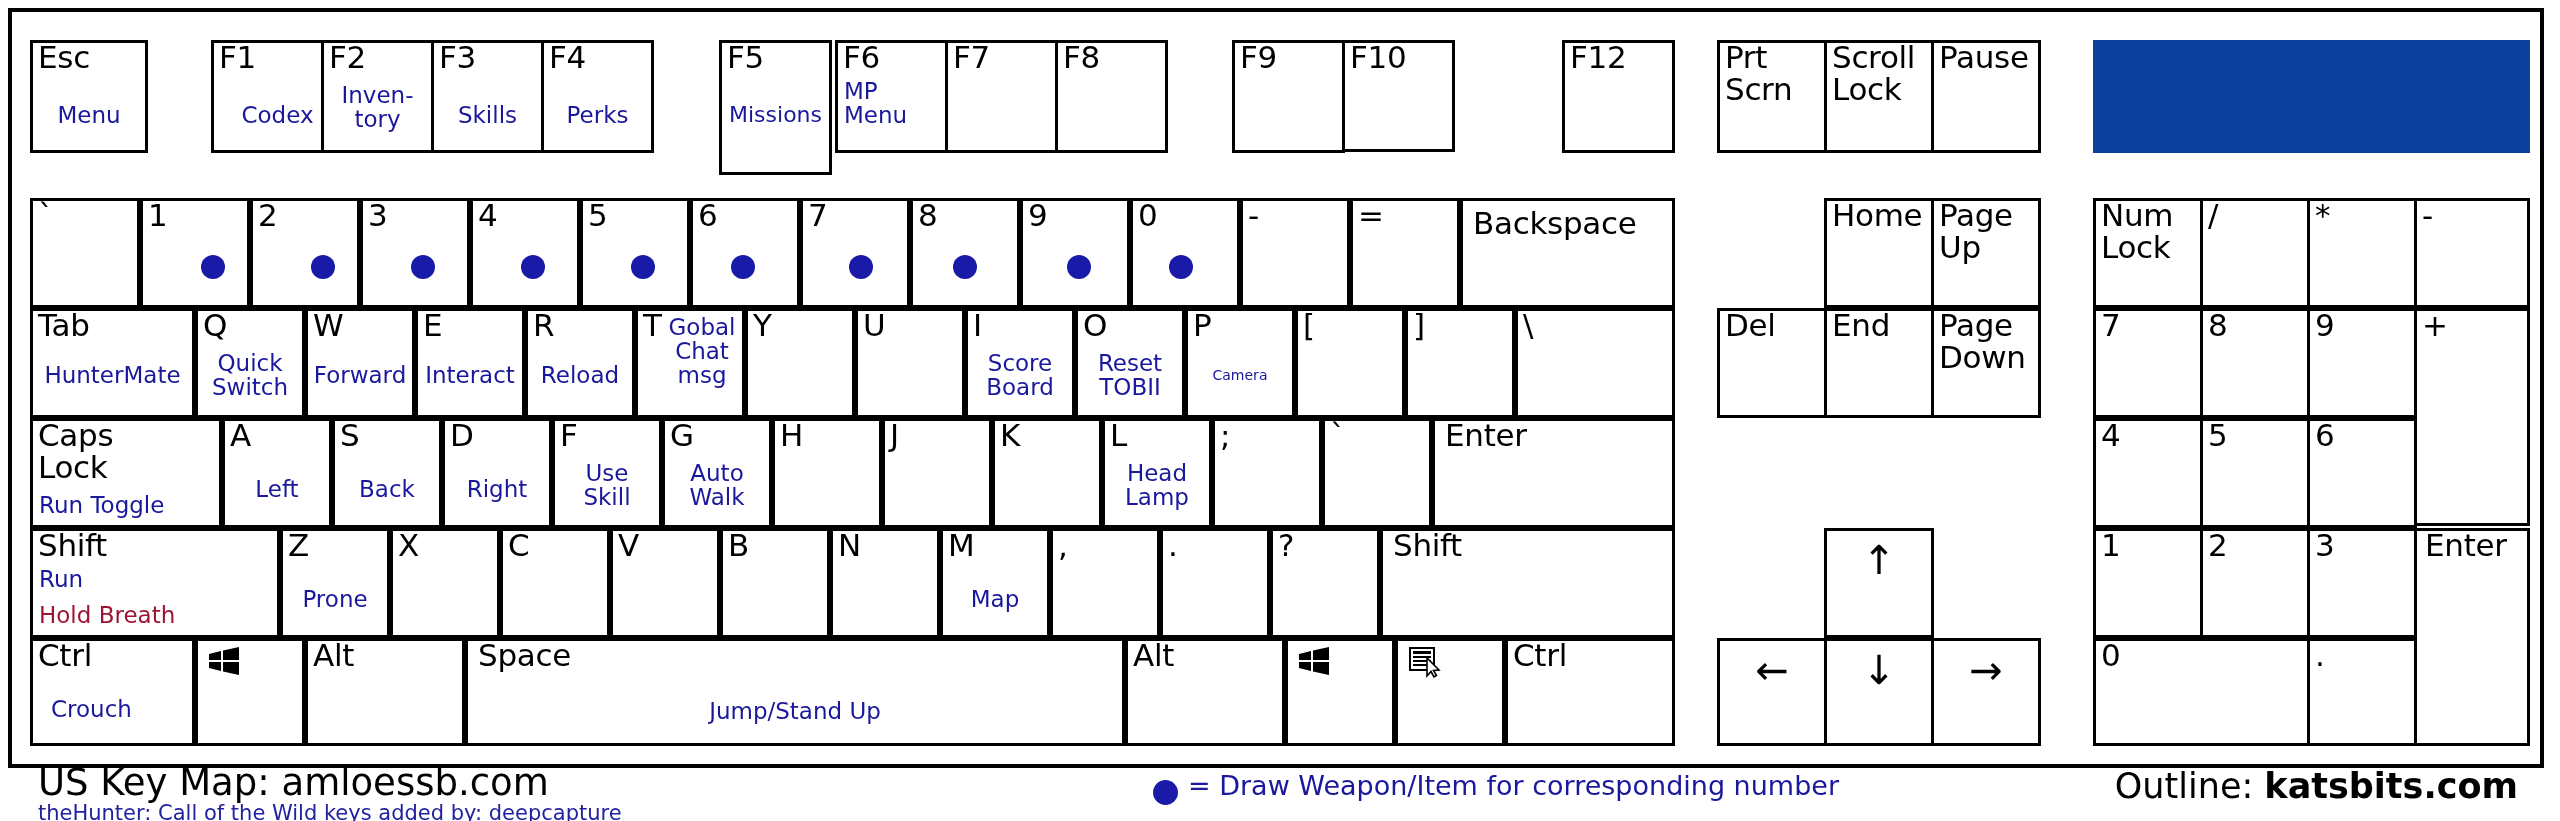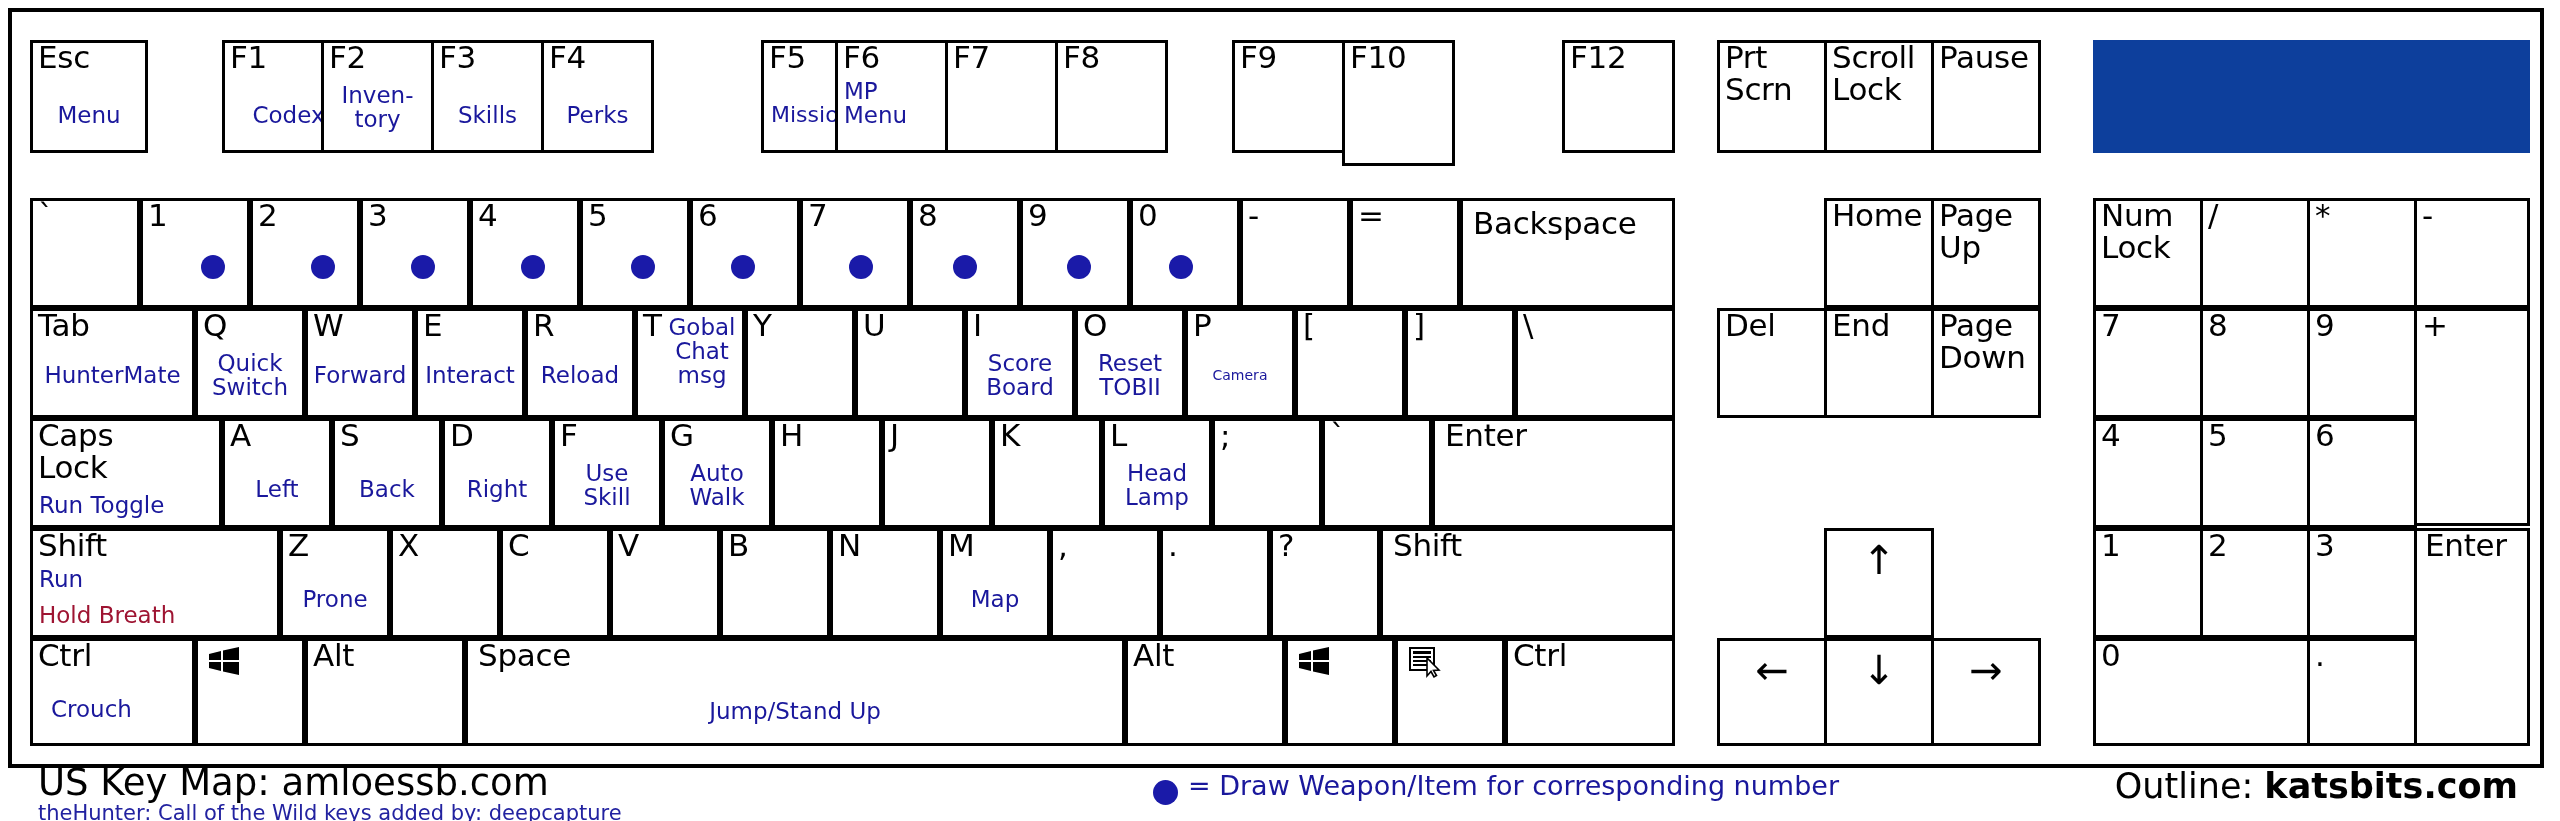--- a/index.html
+++ b/index.html
@@ -123,58 +123,58 @@
 <body>
 
 <div id="board">
   <div class="outer-frame"></div>
 
   <div class="key" style="left:30px;top:40px;width:118px;height:113px;">
     <span class="kcap">Esc</span>
     <span class="kfn" style="top:60px;">Menu</span>
   </div>
 
-  <div class="key" style="left:222px;top:40px;width:133px;height:113px;">
+  <div class="key" style="left:211px;top:40px;width:133px;height:113px;">
     <span class="kcap">F1</span>
     <span class="kfn" style="top:60px;">Codex</span>
   </div>
   <div class="key" style="left:321px;top:40px;width:113px;height:113px;">
     <span class="kcap">F2</span>
     <span class="kfn" style="top:40px;">Inven-
 tory</span>
   </div>
   <div class="key" style="left:431px;top:40px;width:113px;height:113px;">
     <span class="kcap">F3</span>
     <span class="kfn" style="top:60px;">Skills</span>
   </div>
   <div class="key" style="left:541px;top:40px;width:113px;height:113px;">
     <span class="kcap">F4</span>
     <span class="kfn" style="top:60px;">Perks</span>
   </div>
 
-  <div class="key" style="left:761px;top:40px;width:113px;height:113px;">
+  <div class="key" style="left:719px;top:40px;width:113px;height:135px;">
     <span class="kcap">F5</span>
     <span class="kfn" style="top:60px;font-size:22px;">Missions</span>
   </div>
   <div class="key" style="left:835px;top:40px;width:113px;height:113px;">
     <span class="kcap">F6</span>
     <span class="kfn left-al" style="top:36px;">MP
 Menu</span>
   </div>
   <div class="key" style="left:945px;top:40px;width:113px;height:113px;">
     <span class="kcap">F7</span>
   </div>
   <div class="key" style="left:1055px;top:40px;width:113px;height:113px;">
     <span class="kcap">F8</span>
   </div>
 
   <div class="key" style="left:1232px;top:40px;width:113px;height:113px;">
     <span class="kcap">F9</span>
   </div>
-  <div class="key" style="left:1342px;top:40px;width:113px;height:126px;">
+  <div class="key" style="left:1342px;top:40px;width:113px;height:112px;">
     <span class="kcap">F10</span>
   </div>
   <div class="key" style="left:1562px;top:40px;width:113px;height:113px;">
     <span class="kcap">F12</span>
   </div>
 
   <div class="key" style="left:1717px;top:40px;width:110px;height:113px;">
     <span class="kcap">Prt
 Scrn</span>
   </div>

